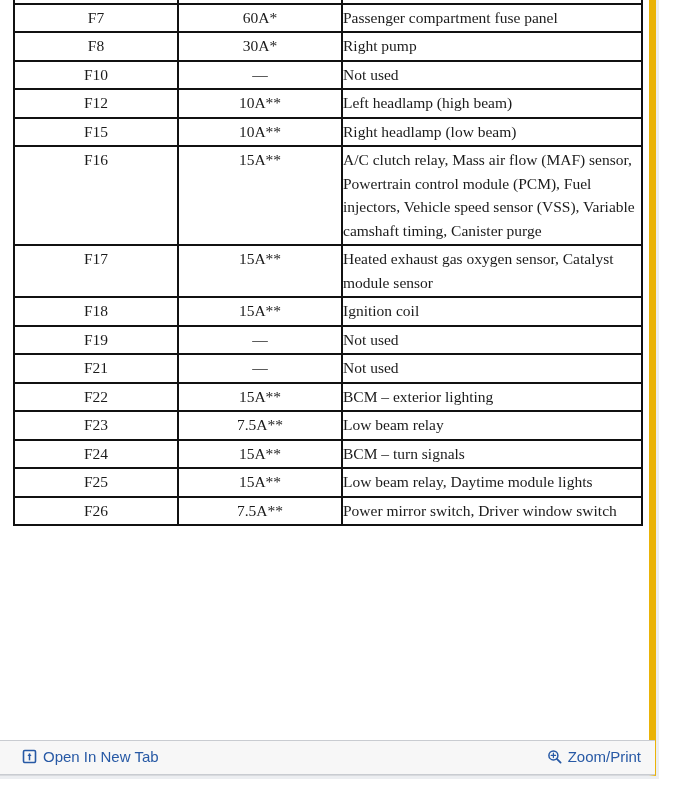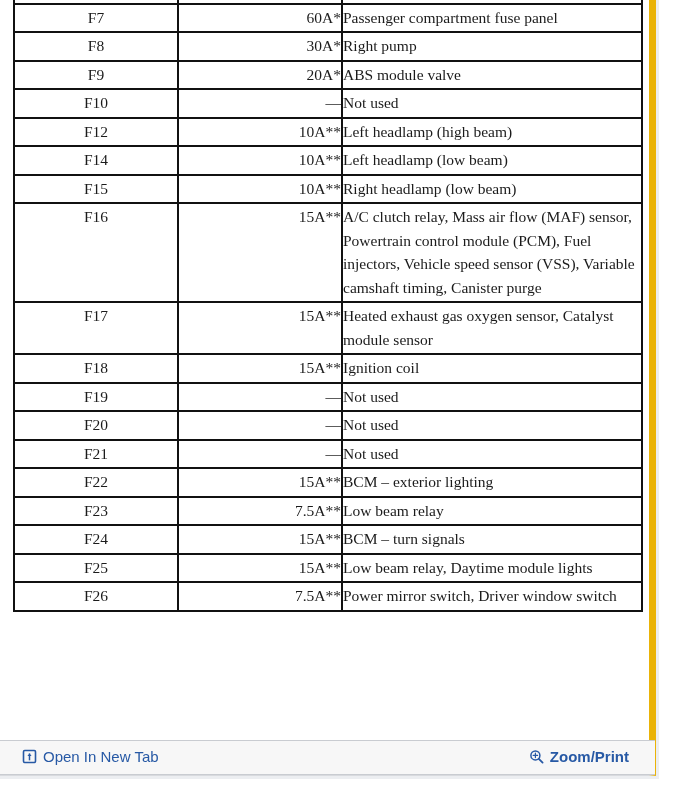--- a/index.html
+++ b/index.html
@@ -62,21 +62,21 @@
     line-height: 23.5px;
     color: #1b1b1b;
     font-family: "Liberation Serif", "DejaVu Serif", serif;
   }
   td.c-fuse {
     width: 162px;
     text-align: center;
   }
   td.c-amp {
     width: 162px;
-    text-align: right;
+    text-align: center;
   }
   td.c-desc {
     width: 298px;
     text-align: left;
     padding-left: 6px;
     padding-right: 4px;
   }
 
   
   .action-bar {
@@ -98,21 +98,21 @@
     display: flex;
     align-items: center;
     gap: 6px;
     color: #2759a5;
     font-size: 15px;
     text-decoration: none;
     cursor: pointer;
     white-space: nowrap;
   }
   .action-link.left  { left: 22px; }
-  .action-link.right { right: 26px; font-weight: bold; }
+  .action-link.right { right: 14px; }
   .ic {
     width: 15px;
     height: 15px;
     display: inline-block;
     flex: 0 0 auto;
   }
   .ic svg { display: block; }
 
   
   .shadow-r {
@@ -150,40 +150,30 @@
               <td class="c-fuse">F7</td>
               <td class="c-amp">60A*</td>
               <td class="c-desc">Passenger compartment fuse panel</td>
             </tr>
             <tr>
               <td class="c-fuse">F8</td>
               <td class="c-amp">30A*</td>
               <td class="c-desc">Right pump</td>
             </tr>
             <tr>
-              <td class="c-fuse">F9</td>
-              <td class="c-amp">20A*</td>
-              <td class="c-desc">ABS module valve</td>
-            </tr>
-            <tr>
               <td class="c-fuse">F10</td>
               <td class="c-amp">—</td>
               <td class="c-desc">Not used</td>
             </tr>
             <tr>
               <td class="c-fuse">F12</td>
               <td class="c-amp">10A**</td>
               <td class="c-desc">Left headlamp (high beam)</td>
             </tr>
             <tr>
-              <td class="c-fuse">F14</td>
-              <td class="c-amp">10A**</td>
-              <td class="c-desc">Left headlamp (low beam)</td>
-            </tr>
-            <tr>
               <td class="c-fuse">F15</td>
               <td class="c-amp">10A**</td>
               <td class="c-desc">Right headlamp (low beam)</td>
             </tr>
             <tr>
               <td class="c-fuse">F16</td>
               <td class="c-amp">15A**</td>
               <td class="c-desc">A/C clutch relay, Mass air flow (MAF) sensor, Powertrain control module (PCM), Fuel injectors, Vehicle speed sensor (VSS), Variable camshaft timing, Canister purge</td>
             </tr>
             <tr>
@@ -191,25 +181,20 @@
               <td class="c-amp">15A**</td>
               <td class="c-desc">Heated exhaust gas oxygen sensor, Catalyst module sensor</td>
             </tr>
             <tr>
               <td class="c-fuse">F18</td>
               <td class="c-amp">15A**</td>
               <td class="c-desc">Ignition coil</td>
             </tr>
             <tr>
               <td class="c-fuse">F19</td>
-              <td class="c-amp">—</td>
-              <td class="c-desc">Not used</td>
-            </tr>
-            <tr>
-              <td class="c-fuse">F20</td>
               <td class="c-amp">—</td>
               <td class="c-desc">Not used</td>
             </tr>
             <tr>
               <td class="c-fuse">F21</td>
               <td class="c-amp">—</td>
               <td class="c-desc">Not used</td>
             </tr>
             <tr>
               <td class="c-fuse">F22</td>

